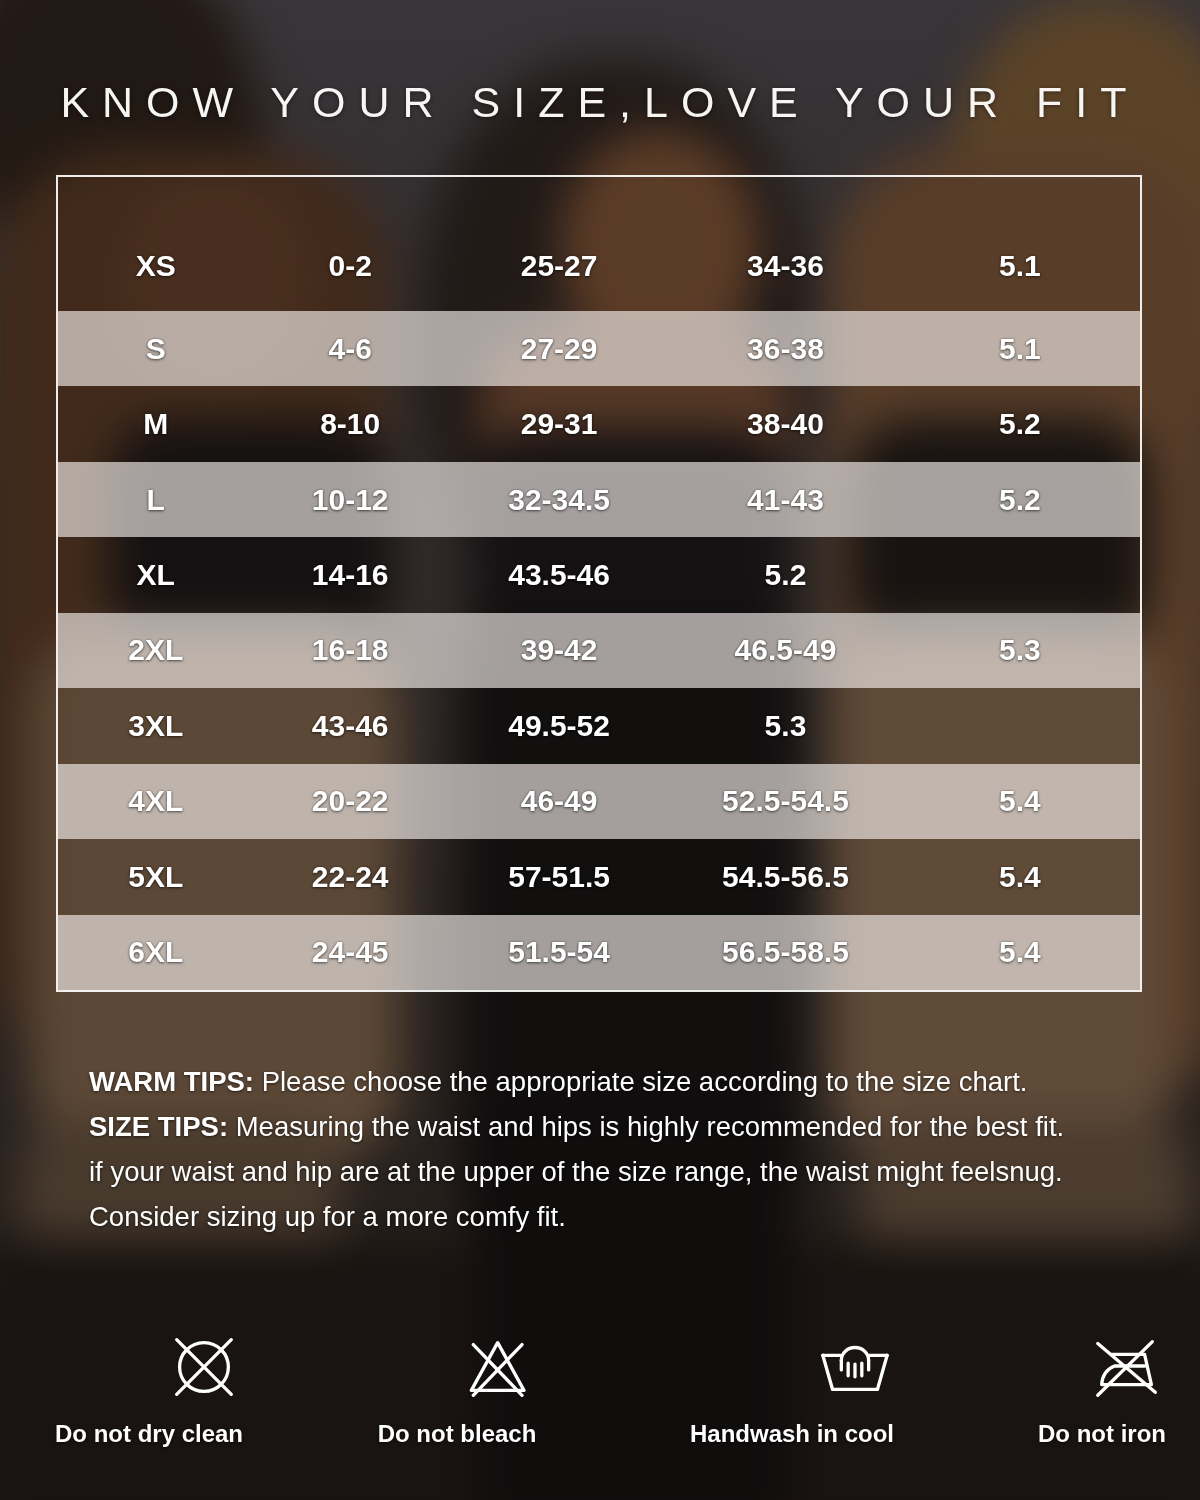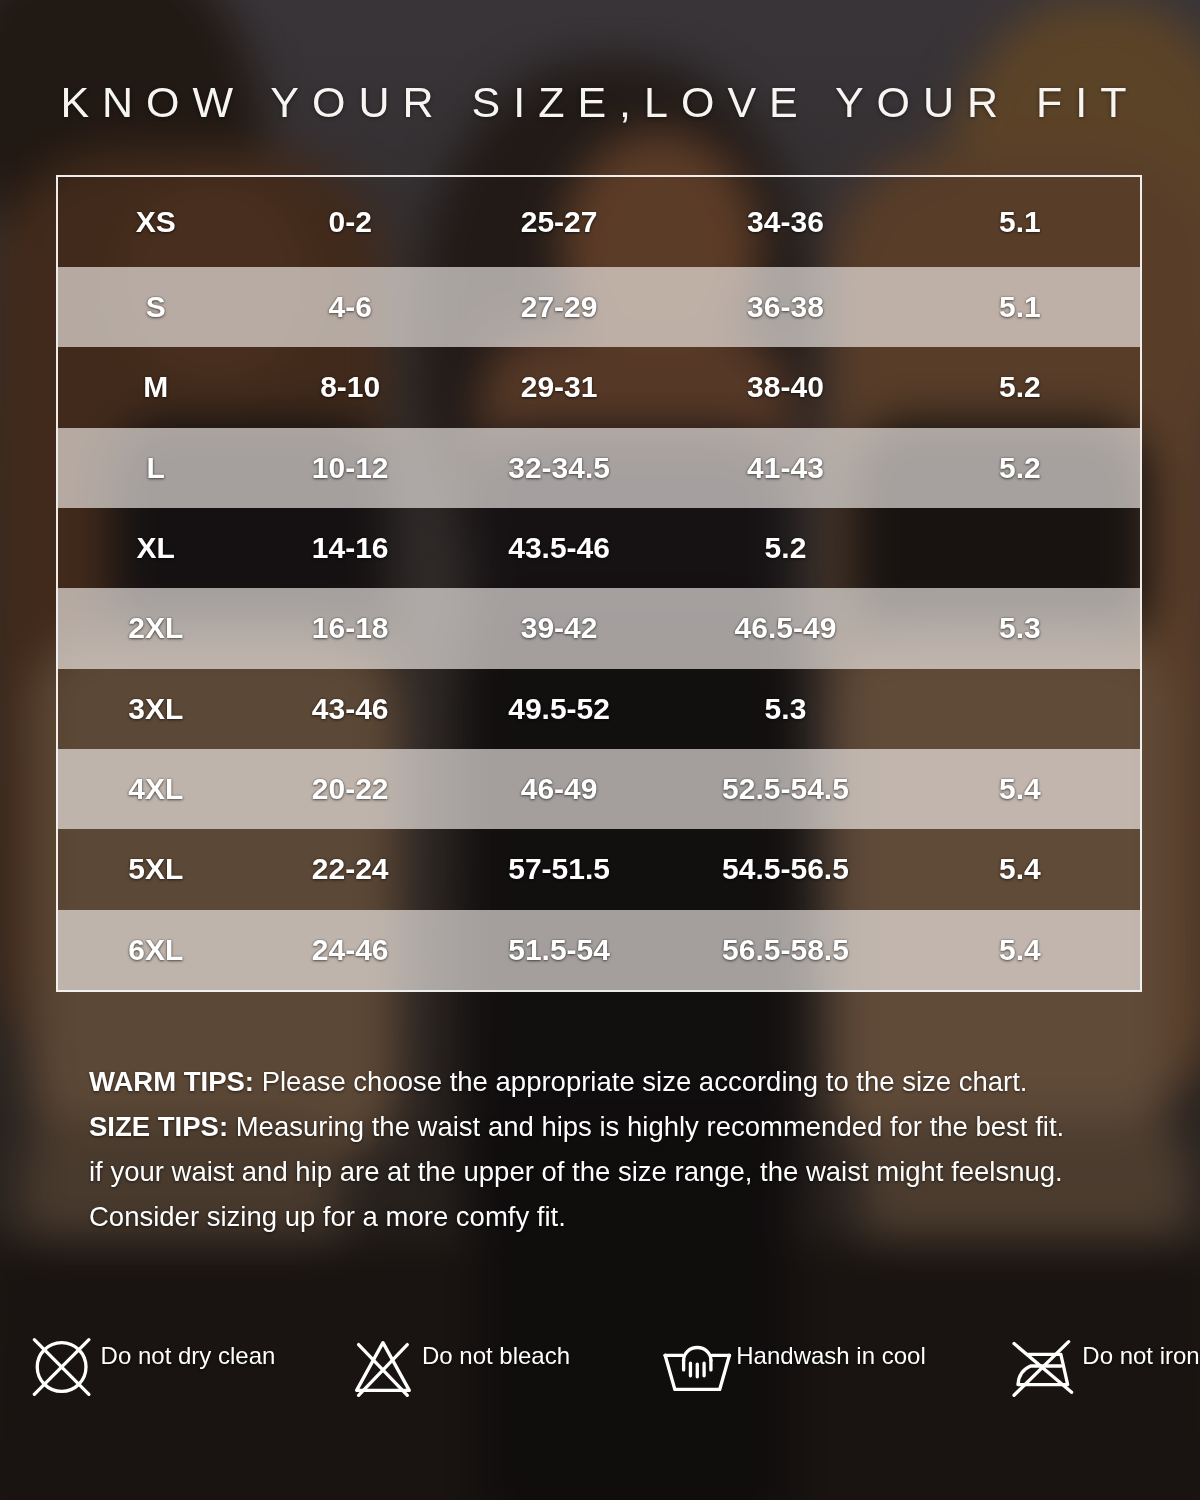--- a/index.html
+++ b/index.html
@@ -37,40 +37,40 @@
     text-shadow:0 1px 4px rgba(0,0,0,.45);white-space:nowrap;
   }
   
   .size-table{
     position:absolute;left:56px;top:175px;width:1086px;height:817px;
     border:2px solid rgba(255,255,255,.92);box-sizing:border-box;
     display:flex;flex-direction:column;
   }
   .t-row{display:grid;grid-template-columns:196fr 194fr 225fr 229fr 241fr;flex:1 1 73px;}
   .t-row.header{flex:0 0 66px;}
-  .t-row.first{flex:0 0 90px;}
+  .t-row.first{flex:0 0 90px;margin-top:44px;}
   .t-row.light{background:rgba(250,246,242,.63);}
   .t-row .cell{
     display:flex;align-items:center;justify-content:center;
     color:#fff;font-weight:700;font-size:30px;
     text-shadow:0 1px 3px rgba(0,0,0,.55),0 0 2px rgba(0,0,0,.35);
     white-space:nowrap;
   }
   .t-row.header .cell{font-size:29px;letter-spacing:.5px;}
   
   .tips{position:absolute;left:61px;top:1059px;width:1090px;color:#fff;}
   .tip-line{
     font-size:27.5px;line-height:45px;white-space:nowrap;
     text-shadow:0 1px 3px rgba(0,0,0,.6);
     margin-left:28px;
   }
   .tip-line b{font-weight:700;}
   
   .care{position:absolute;left:0;top:1328px;width:100%;height:130px;}
-  .care-item{position:absolute;top:0;transform:translateX(-50%);display:flex;align-items:flex-start;}
+  .care-item{position:absolute;top:0;transform:translateX(-50%);display:flex;flex-direction:column;align-items:flex-end;font-weight:bold;}
   .care-item:nth-child(1){left:149px;}
   .care-item:nth-child(2){left:457px;}
   .care-item:nth-child(3){left:792px;}
   .care-item:nth-child(4){left:1102px;}
   .care-icon{width:78px;height:78px;}
   .care-icon svg{width:100%;height:100%;stroke:#fff;stroke-width:3.4;fill:none;stroke-linecap:round;stroke-linejoin:round;}
   .care-label{
     margin-top:14px;color:#fff;font-size:24px;white-space:nowrap;
     text-shadow:0 1px 3px rgba(0,0,0,.6);
   }
@@ -161,21 +161,21 @@
       </div>
       <div class="t-row dark">
         <div class="cell">5XL</div>
         <div class="cell">22-24</div>
         <div class="cell">57-51.5</div>
         <div class="cell">54.5-56.5</div>
         <div class="cell">5.4</div>
       </div>
       <div class="t-row light">
         <div class="cell">6XL</div>
-        <div class="cell">24-46</div>
+        <div class="cell">24-45</div>
         <div class="cell">51.5-54</div>
         <div class="cell">56.5-58.5</div>
         <div class="cell">5.4</div>
       </div>
     </div>
 
   <div class="tips">
       <div class="tip-line"><b>WARM TIPS:</b> Please choose the appropriate size according to the size chart.</div>
       <div class="tip-line"><b>SIZE TIPS:</b> Measuring the waist and hips is highly recommended for the best fit.</div>
       <div class="tip-line">if your waist and hip are at the upper of the size range, the waist might feelsnug.</div>

